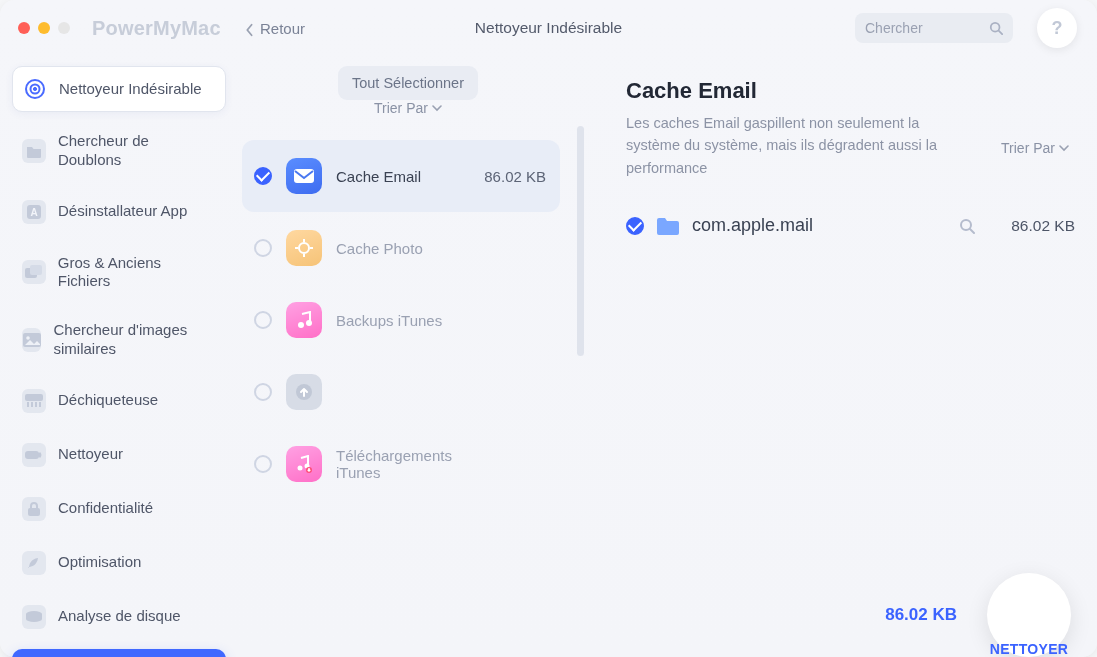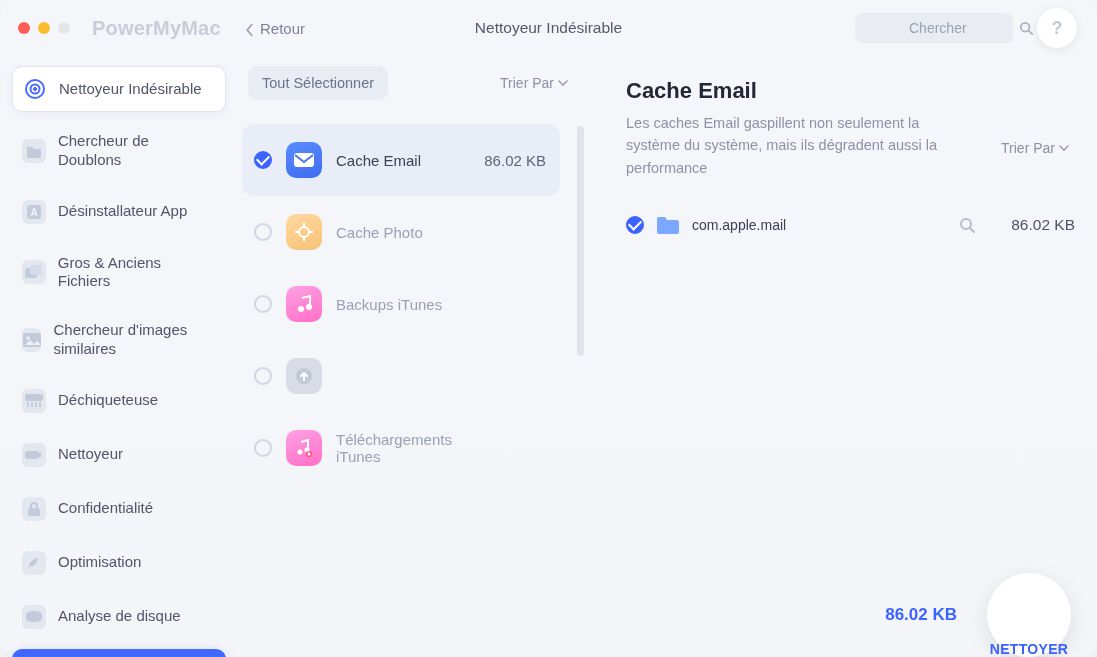--- a/index.html
+++ b/index.html
@@ -51,21 +51,21 @@
 }
 .search {
   position: absolute; right: 84px;
   width: 158px; height: 30px;
   background: #e9ecf2; border-radius: 8px;
   display: flex; align-items: center; padding: 0 10px;
   color: #9aa1b2; font-size: 14px;
 }
 .search input {
   background: transparent; border: none; outline: none;
-  font-size: 14px; color: #4a5060; width: 110px; margin-left: 44px;
+  font-size: 14px; color: #4a5060; width: 110px;
 }
 .search input::placeholder { color: #9aa1b2; }
 .search .sicon { margin-left: auto; display:flex; }
 .help {
   position: absolute; right: 20px;
   width: 40px; height: 40px; border-radius: 50%;
   background: #fff; box-shadow: 0 2px 10px rgba(0,0,0,0.08);
   display: flex; align-items: center; justify-content: center;
   color: #c1c8d6; font-size: 18px; font-weight: 700;
 }
@@ -100,21 +100,21 @@
   box-shadow: 0 4px 12px rgba(64,104,255,0.25);
 }
 
 .middle {
   width: 352px; padding: 4px 8px 0 8px;
   display: flex; flex-direction: column;
   position: relative;
 }
 .mid-top {
   display: flex; align-items: center; justify-content: space-between;
-  padding: 6px 10px 6px 6px; margin-bottom: 18px;
+  padding: 6px 10px 6px 6px; margin-bottom: 18px; flex-direction: column;
 }
 .selectall {
   background: #e9ecf3; border-radius: 9px;
   padding: 9px 14px; color: #6b7488; font-size: 14.5px;
   cursor: pointer;
 }
 .sort {
   color: #8a92a5; font-size: 14px; display:flex; align-items:center; gap:4px;
   cursor: pointer;
 }
@@ -162,21 +162,21 @@
 .det-desc { color:#8c93a5; font-size:14.5px; line-height:1.55; margin-top:8px; max-width: 330px;}
 .det-sort { position:absolute; right:28px; top:84px; color:#8a92a5; font-size:14px; display:flex; gap:4px; align-items:center; cursor:pointer;}
 .file-row {
   display:flex; align-items:center; gap:12px;
   margin-top: 36px;
 }
 .file-chk { }
 .folder-ic {
   width: 24px; height: 20px; display:flex;
 }
-.file-name { color:#3a4253; font-size:14px; }
+.file-name { color:#3a4253; font-size:18px; }
 .file-actions { margin-left:auto; display:flex; align-items:center; gap:30px; }
 .mag { color:#aeb5c6; display:flex; }
 .file-size { color:#4d5567; font-size:15.5px; min-width: 70px; text-align:right; }
 
 .footer {
   position:absolute; left:0; right:0; bottom:0;
   height: 84px;
   display:flex; align-items:center; justify-content:flex-end;
   padding-right: 26px; gap: 30px;
 }

